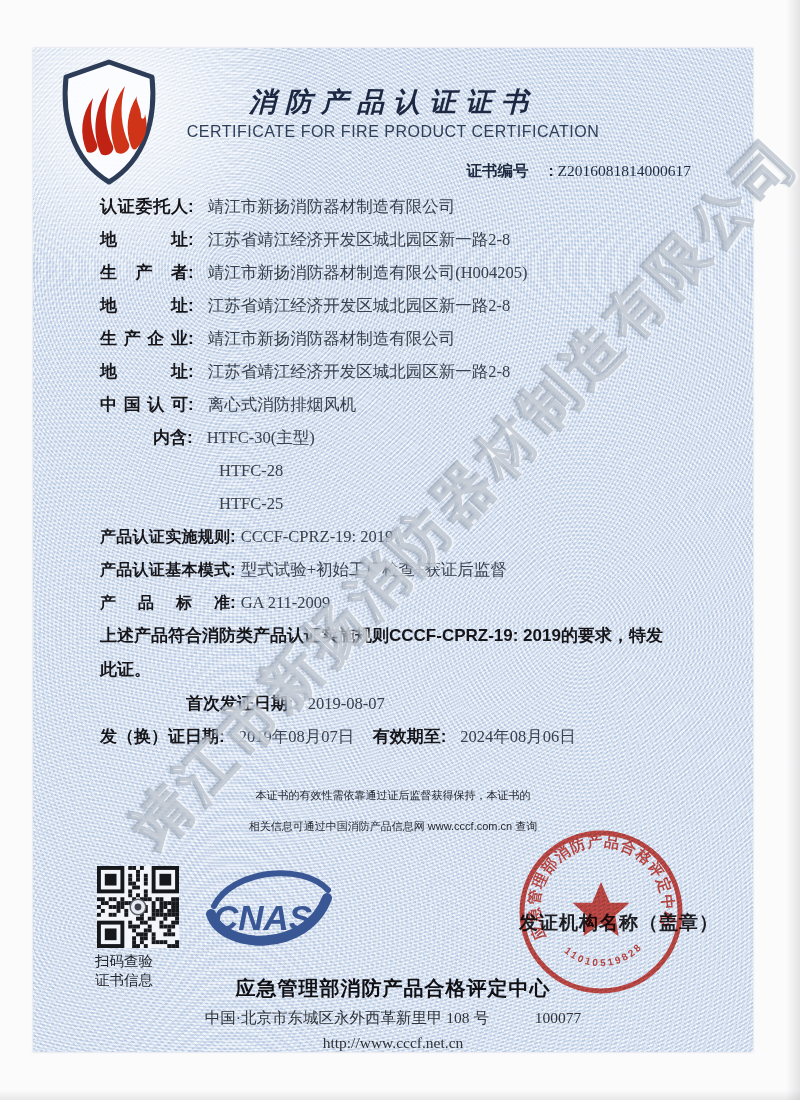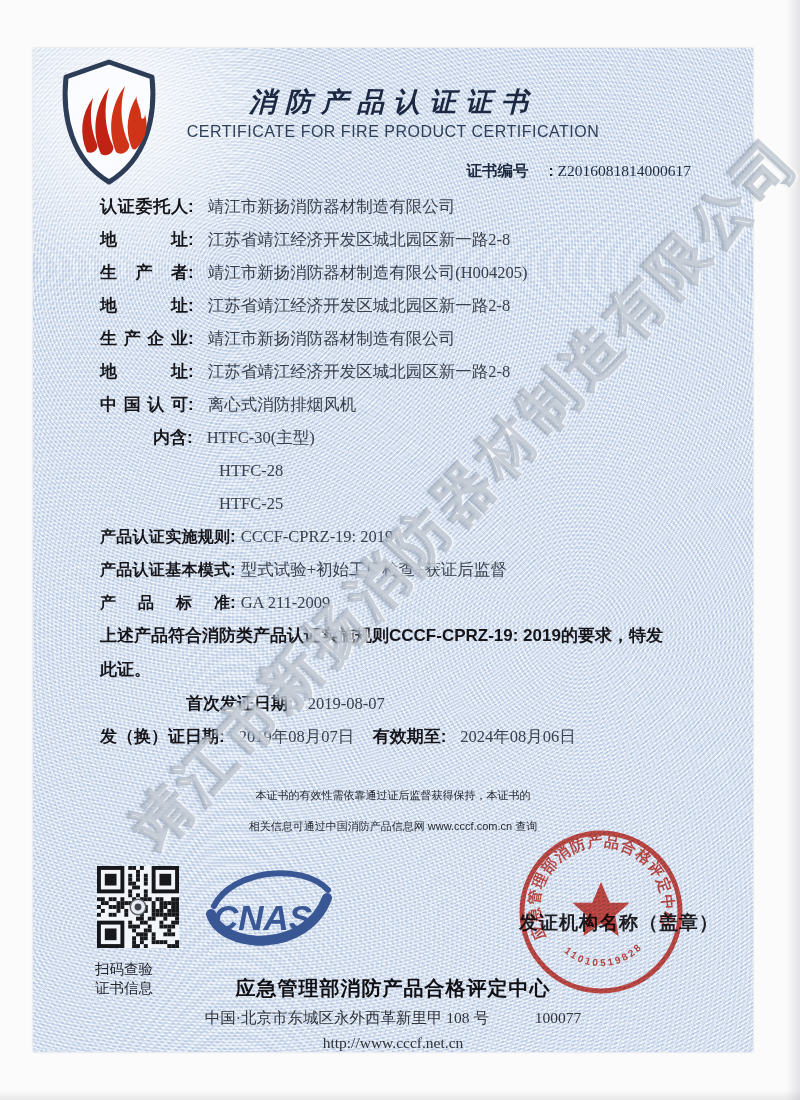--- a/index.html
+++ b/index.html
@@ -89,21 +89,21 @@
   .valid-gap { margin-left:14px; }
 
   .notice {
     position:absolute; left:0; top:732px; width:100%; text-align:center;
     font-size:11px; color:#23262e; line-height:31px; z-index:3;
   }
 
   
   .qr-wrap { position:absolute; left:62px; top:818px; width:96px; text-align:left; z-index:3; }
   .qr-box { width:82px; height:82px; margin-left:2px; }
-  .qr-caption { font-size:14.5px; color:#23262e; line-height:19px; margin-top:12px; }
+  .qr-caption { font-size:14.5px; color:#23262e; line-height:19px; margin-top:4px; }
 
   .cnas-logo { position:absolute; left:171px; top:818px; z-index:3; }
   .accred { position:absolute; left:332px; top:820px; z-index:3;
     font-size:15.5px; color:#2d3138; line-height:19.5px; }
 
   .stamp { position:absolute; left:482px; top:778px; z-index:6; opacity:.88;
     mix-blend-mode:multiply; }
   .stamp-caption {
     position:absolute; left:486px; top:862px; width:200px; z-index:4;
     font-size:19px; font-weight:bold; color:#1d1d22; letter-spacing:1px;

